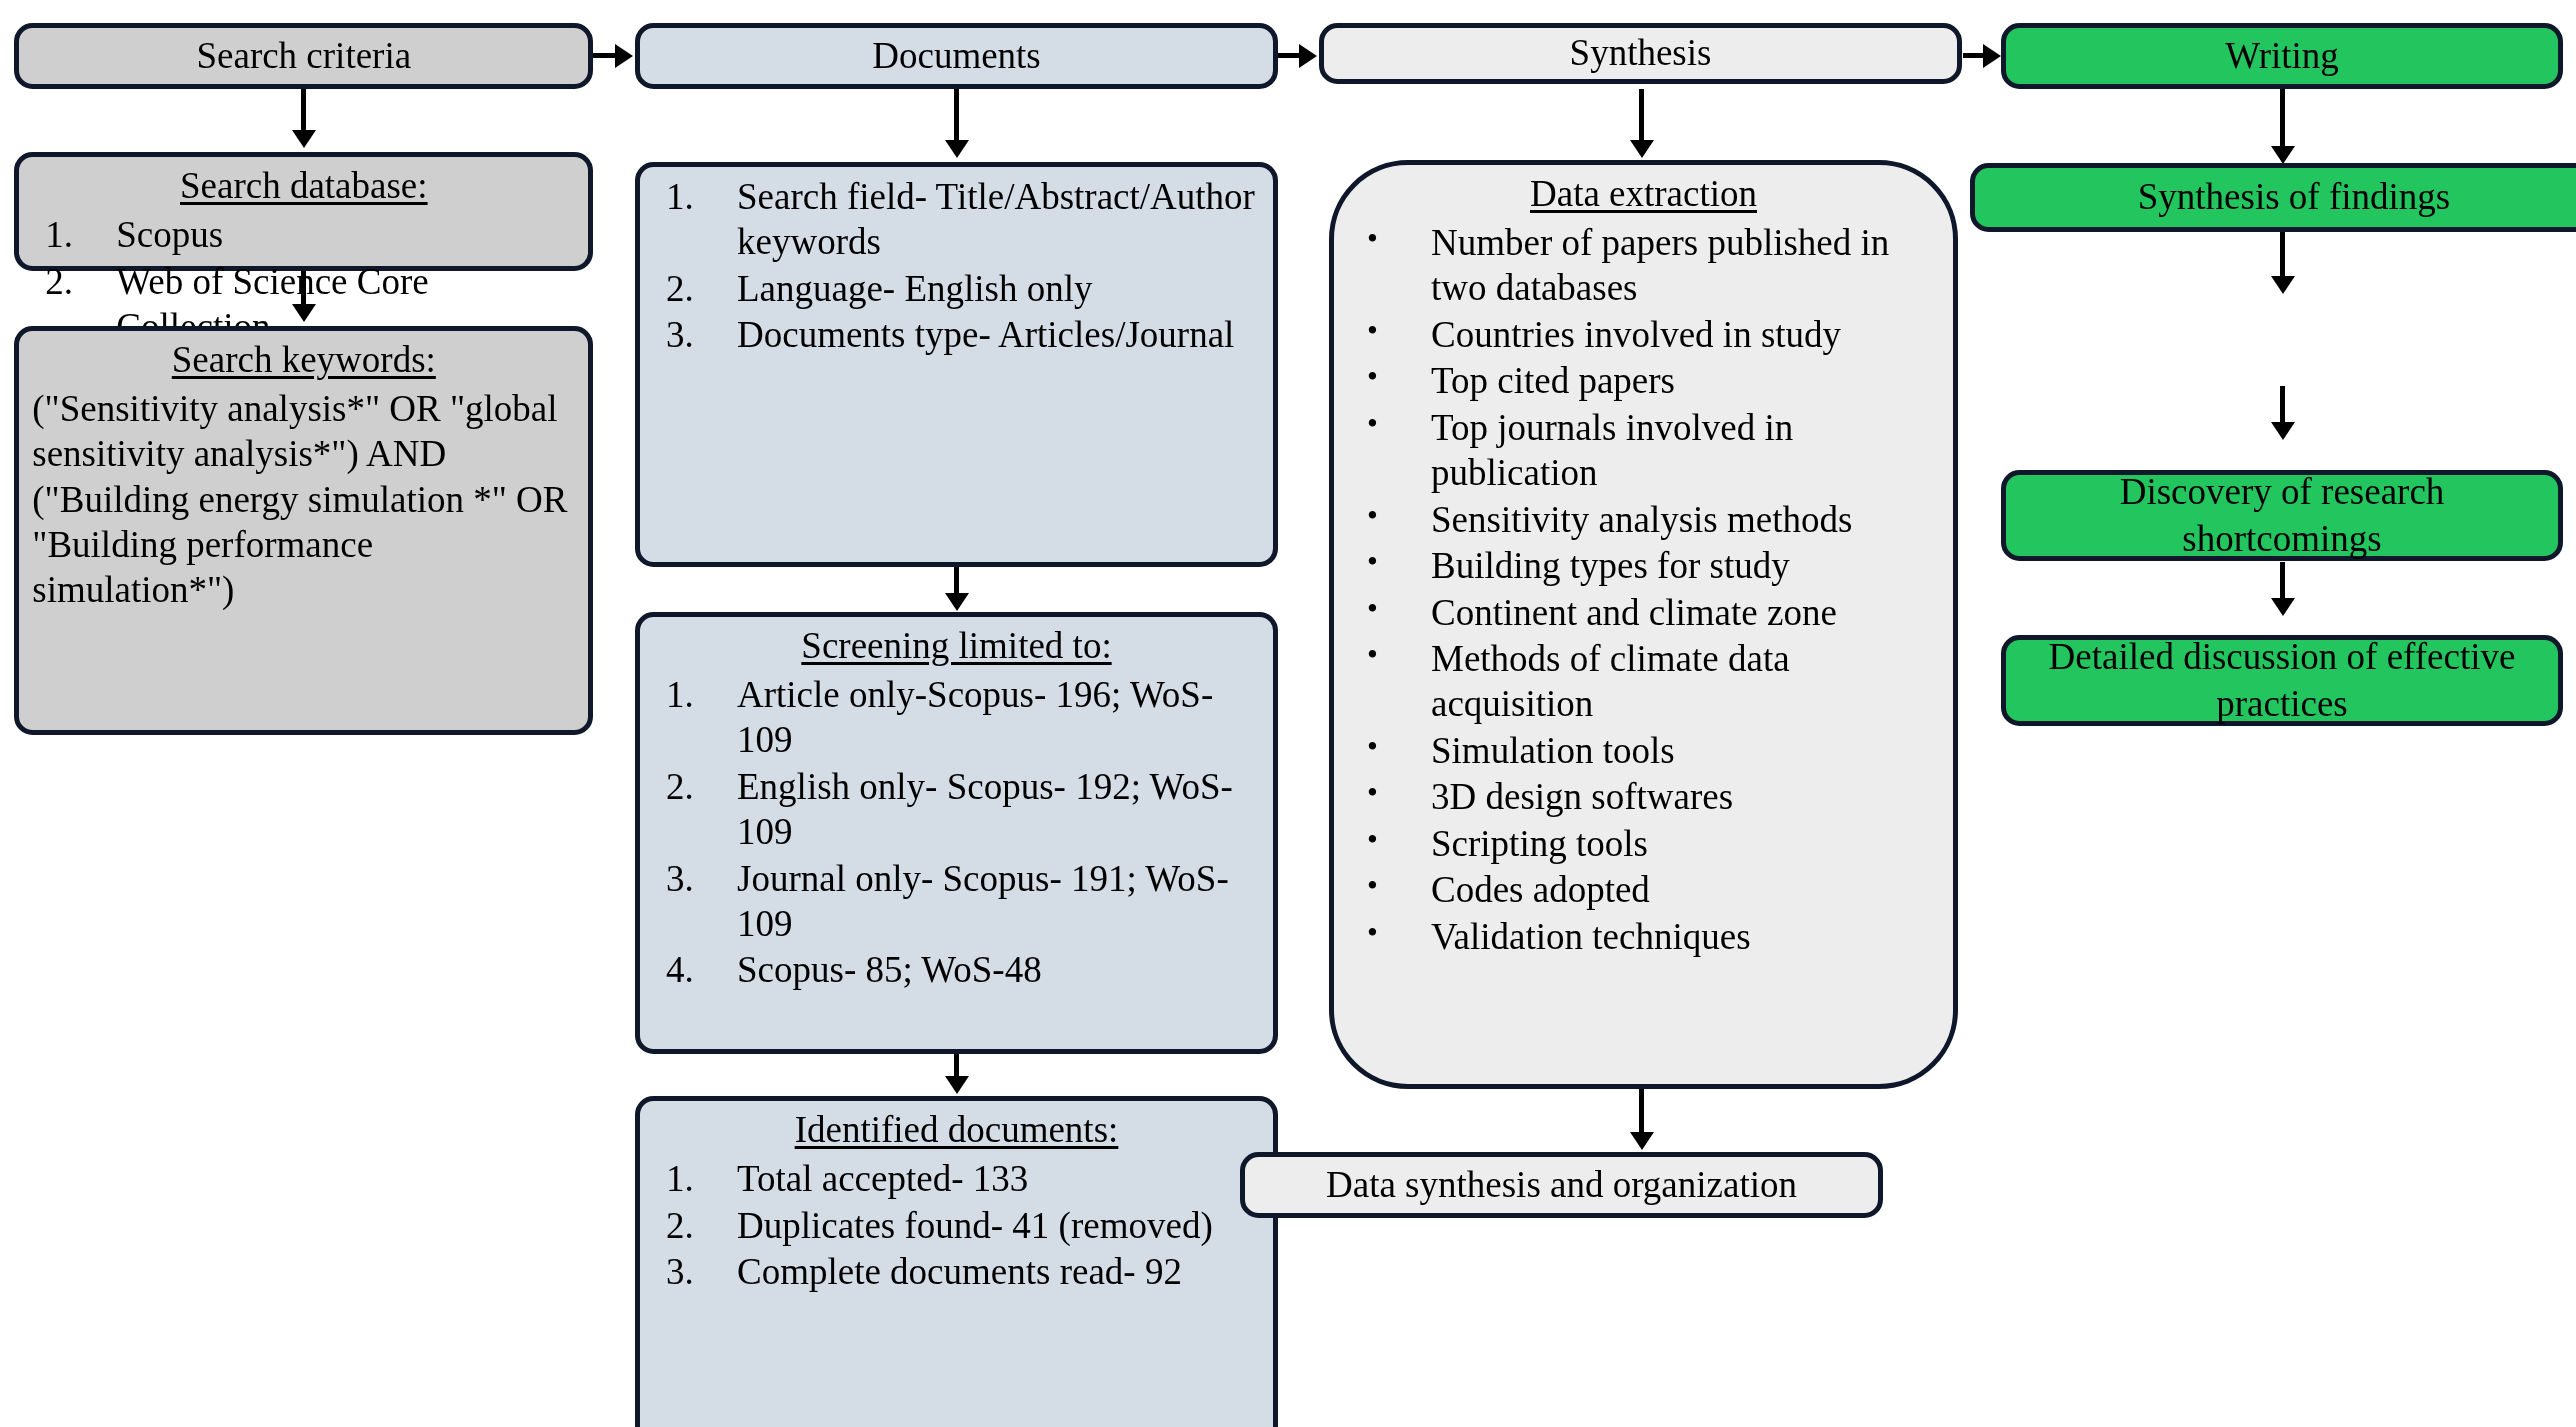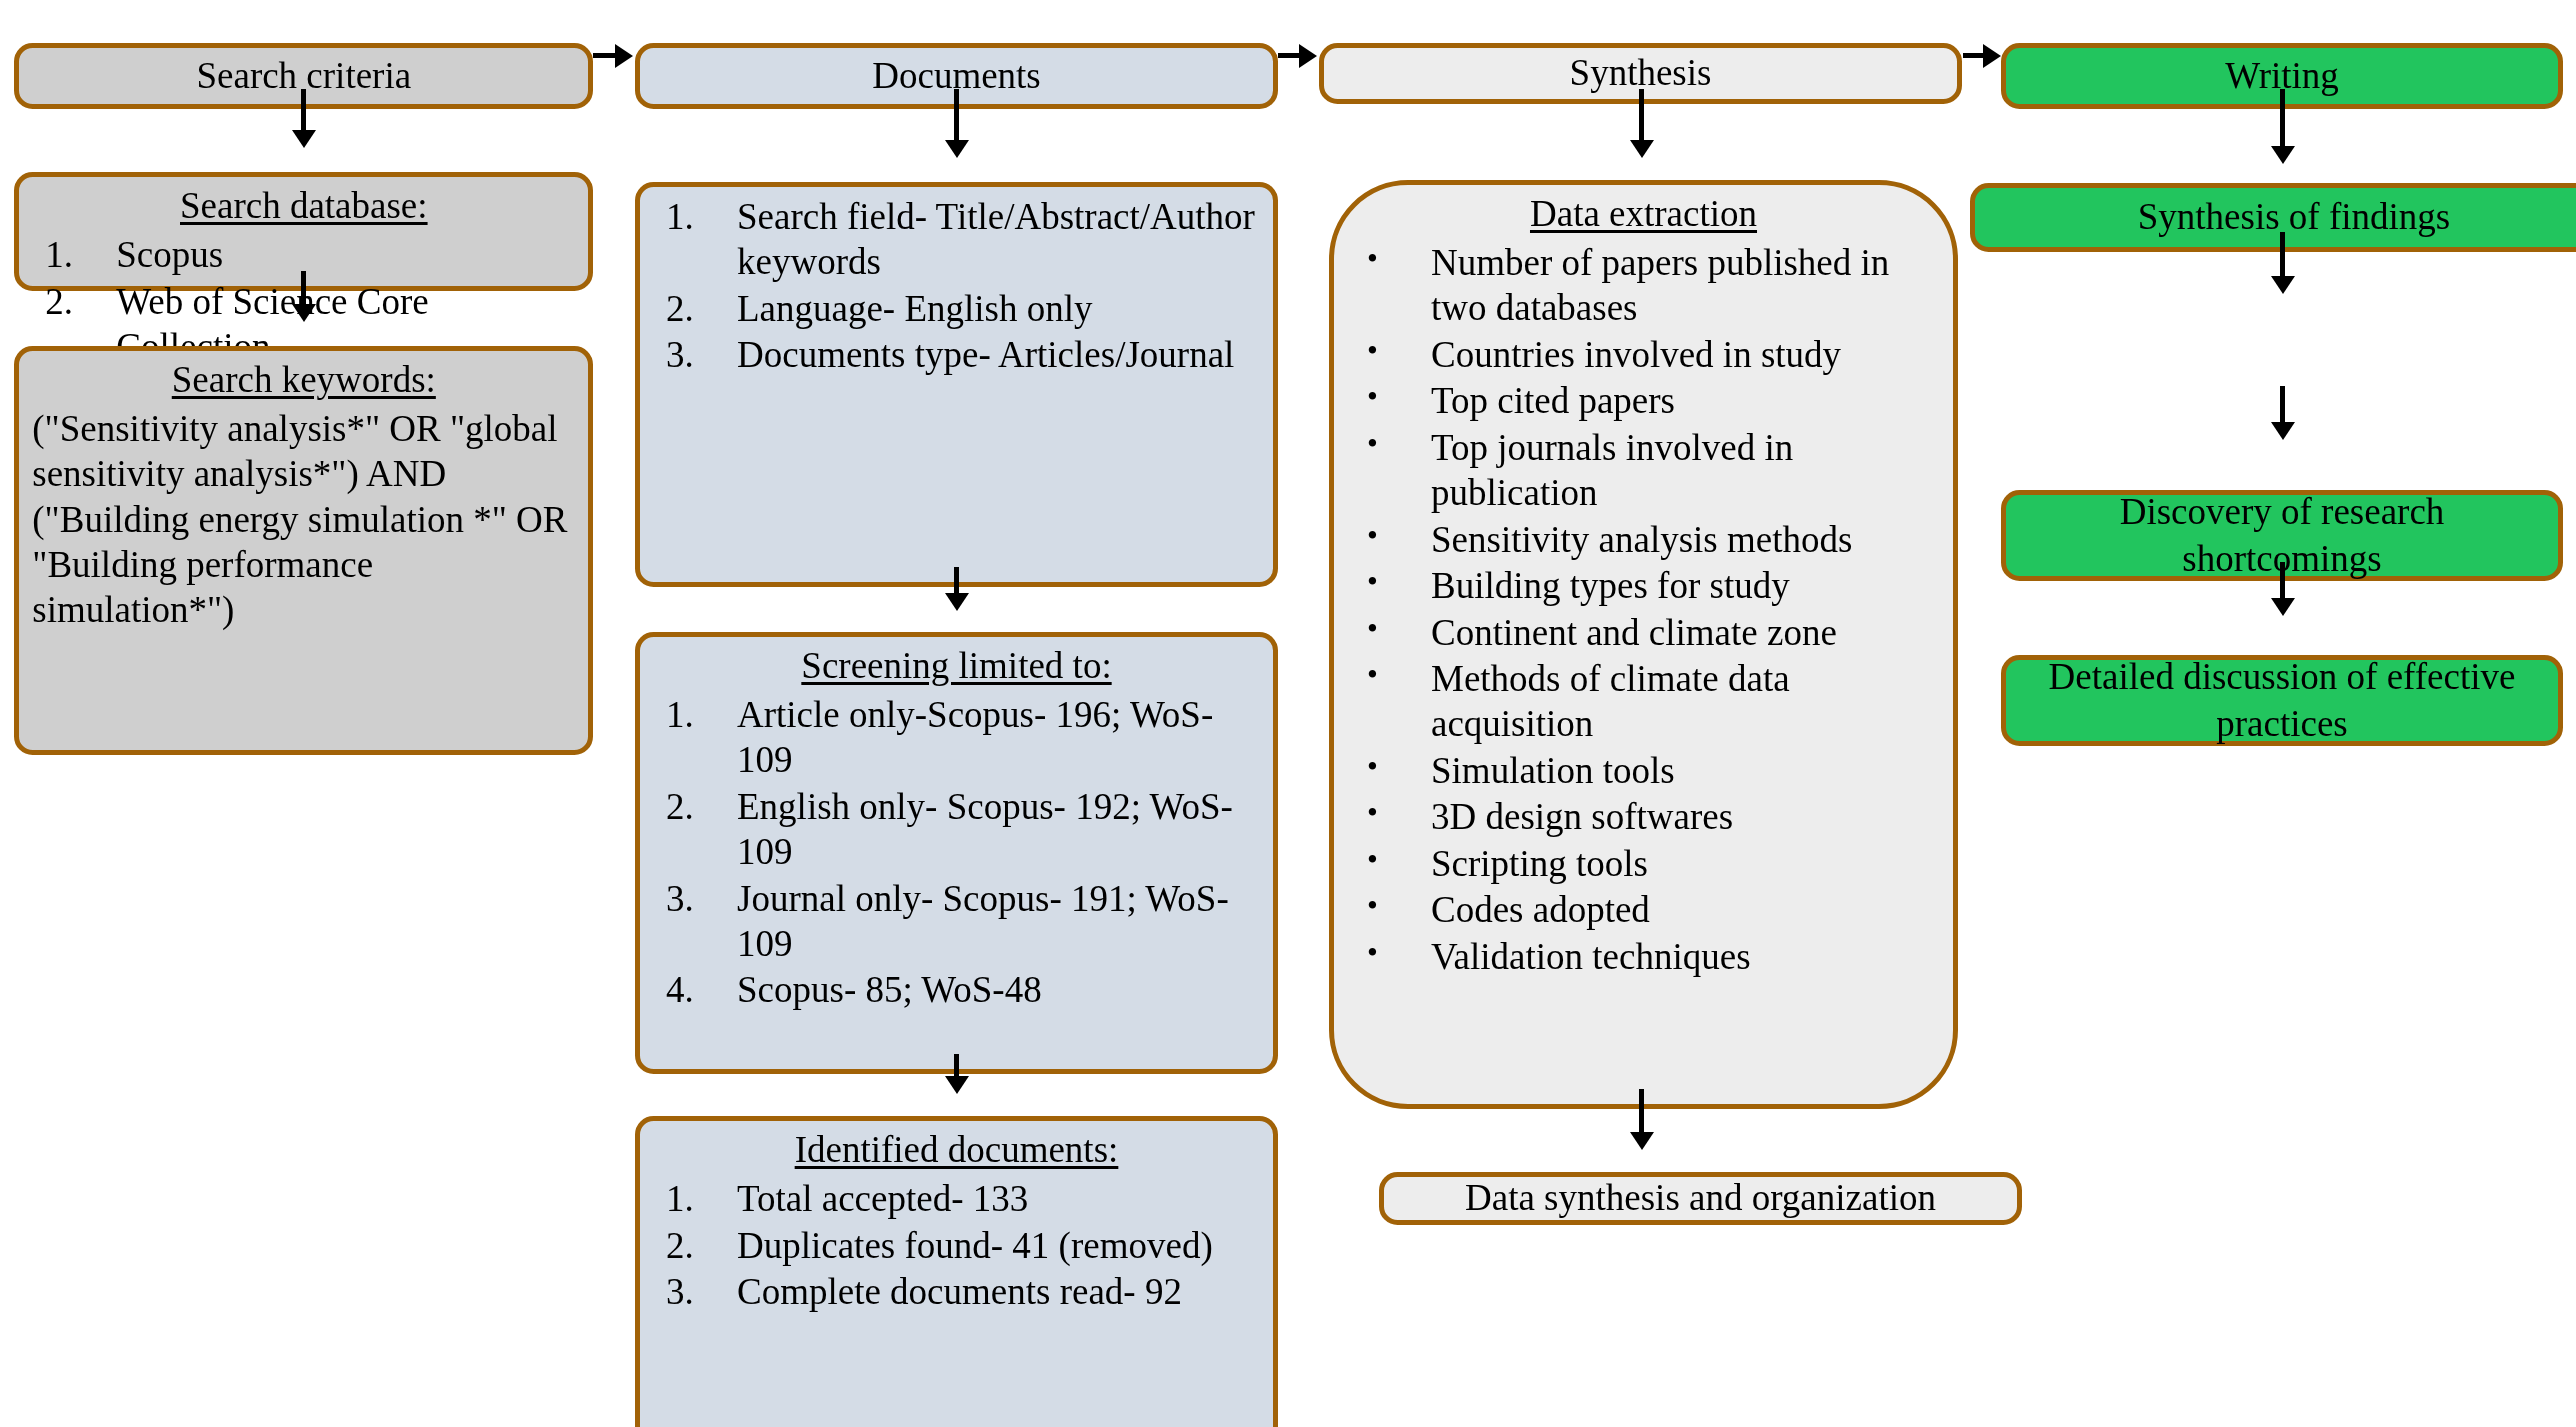--- a/index.html
+++ b/index.html
@@ -14,27 +14,26 @@
   #canvas {
     position: relative;
     width: 2576px;
     height: 1427px;
     background: #ffffff;
     overflow: hidden;
   }
   .box {
     position: absolute;
     box-sizing: border-box;
-    border: 5px solid #a16207;
+    border: 5px solid #0f172a;
     border-radius: 18.6px;
     display: flex;
     flex-direction: column;
     justify-content: flex-start;
     padding: 7.1px 13px 7.1px 13px;
-    margin-top: 20px;
   }
   .box.center {
     justify-content: center;
     align-items: center;
     padding: 4.3px 13px;
   }
   .fill-gray   { background: #CFCFCF; }
   .fill-blue   { background: #D4DCE6; }
   .fill-ltgray { background: #EDEDED; }
   .fill-peach  { background: #22c55e; }
@@ -297,21 +296,21 @@
       <li>
         <span class="marker">•</span>
         <span>Validation techniques</span>
       </li>
     </ul>
   </div>
 
   <div class="v-line" style="left:1639px; top:1089px; width:5px; height:46px;"></div>
   <div class="v-arrow" style="left:1630px; top:1132px;"></div>
 
-  <div class="box center fill-ltgray" style="left:1379px; top:1152px; width:643px; height:53px;">
+  <div class="box center fill-ltgray" style="left:1240px; top:1152px; width:643px; height:66px;">
     <div class="plain-label">Data synthesis and organization</div>
   </div>
 
   <div class="v-line" style="left:2280px; top:89px; width:5px; height:60px;"></div>
   <div class="v-arrow" style="left:2271px; top:146px;"></div>
 
   <div class="box center fill-peach" style="left:1970px; top:163px; width:648px; height:69px;">
     <div class="plain-label">Synthesis of findings</div>
   </div>
 

